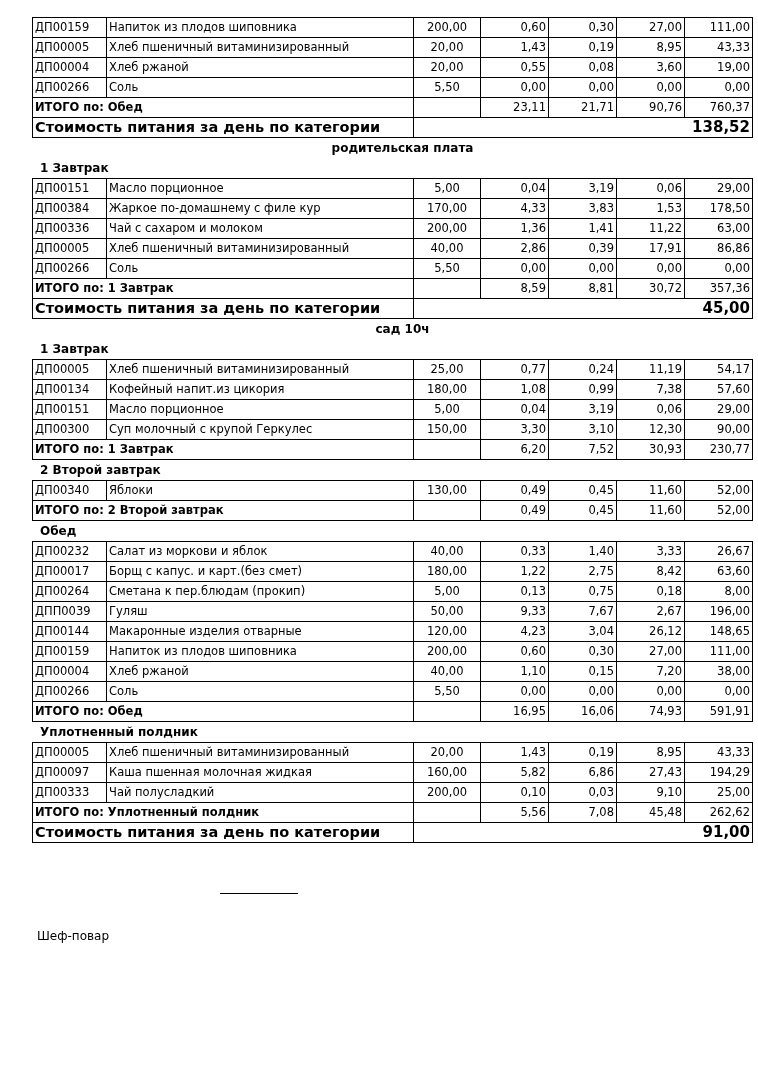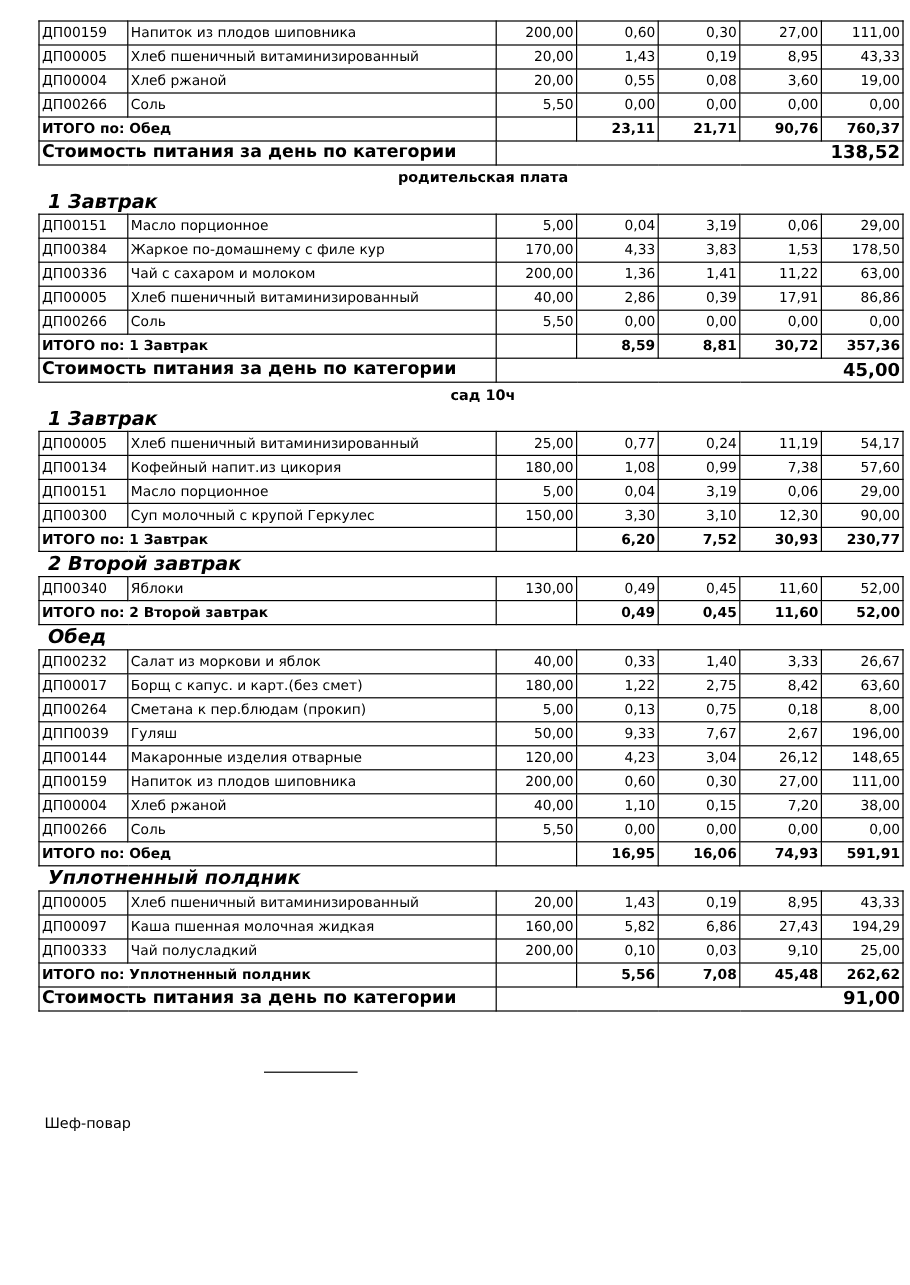--- a/index.html
+++ b/index.html
@@ -14,29 +14,28 @@
   table.grid td {
     border: 1px solid #000; height: 19px; padding: 0 2px;
     font-size: 11.5px; line-height: 19px; white-space: nowrap; overflow: hidden;
     vertical-align: middle;
   }
   col.c-code { width: 74px; }
   col.c-name { width: 307px; }
   col.c-w { width: 67px; }
   col.c-n { width: 68px; }
   td.num { text-align: right; }
-  td.ctr { text-align: right; }
+  td.ctr { text-align: center; }
   tr.total td { font-weight: bold; }
-  tr.total td.num { font-weight: bold; }
+  tr.total td.num { font-weight: normal; }
   tr.cost td { height: 19px; font-size: 14.5px; font-weight: bold; }
   tr.cost td.costval { font-size: 15px; padding-left: 36px; text-align: right; }
   .meal-title {
-    font-weight: bold; font-size: 16px; height: 20px; line-height: 20px;
+    font-weight: bold; font-size: 12px; height: 20px; line-height: 20px;
     padding-left: 8px;
-    font-style: italic;
   }
   .cat-title {
     font-weight: bold; font-size: 12px; height: 20px; line-height: 20px;
     text-align: center; padding-left: 20px;
   }
   .footer {
     position: absolute; left: 37px; top: 929px; font-size: 12px;
   }
   .sign-line {
     position: absolute; left: 220px; top: 893px; width: 78px; border-bottom: 1px solid #000;

